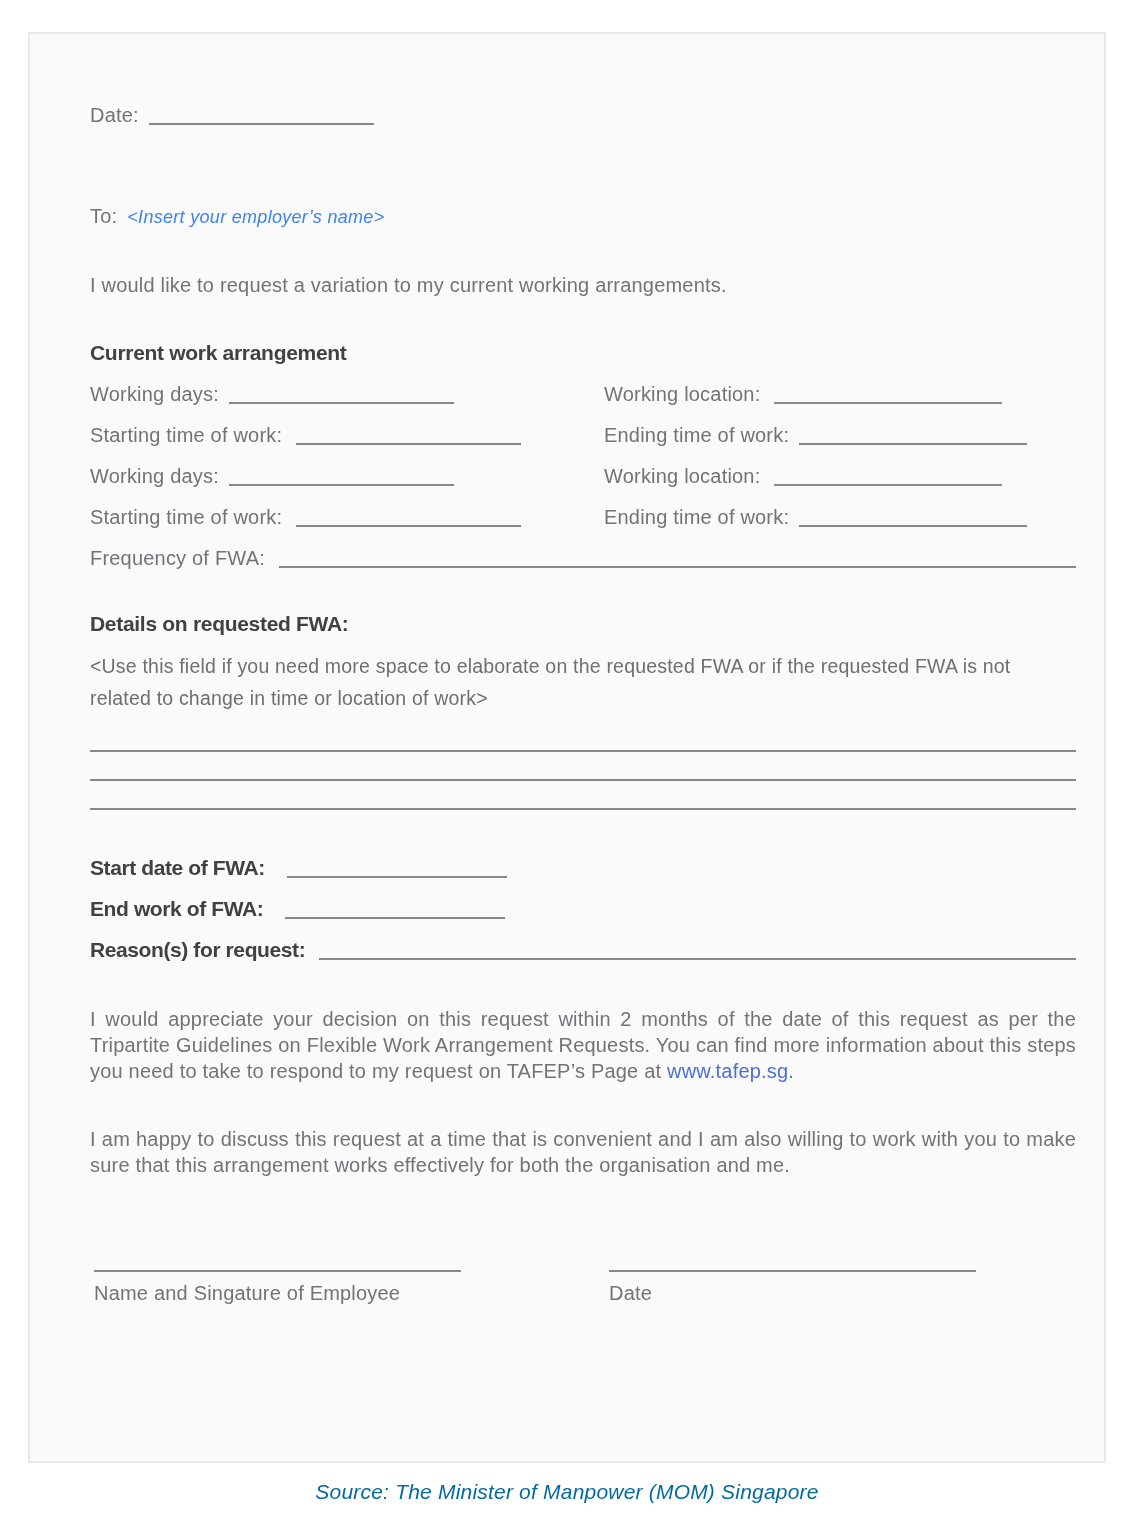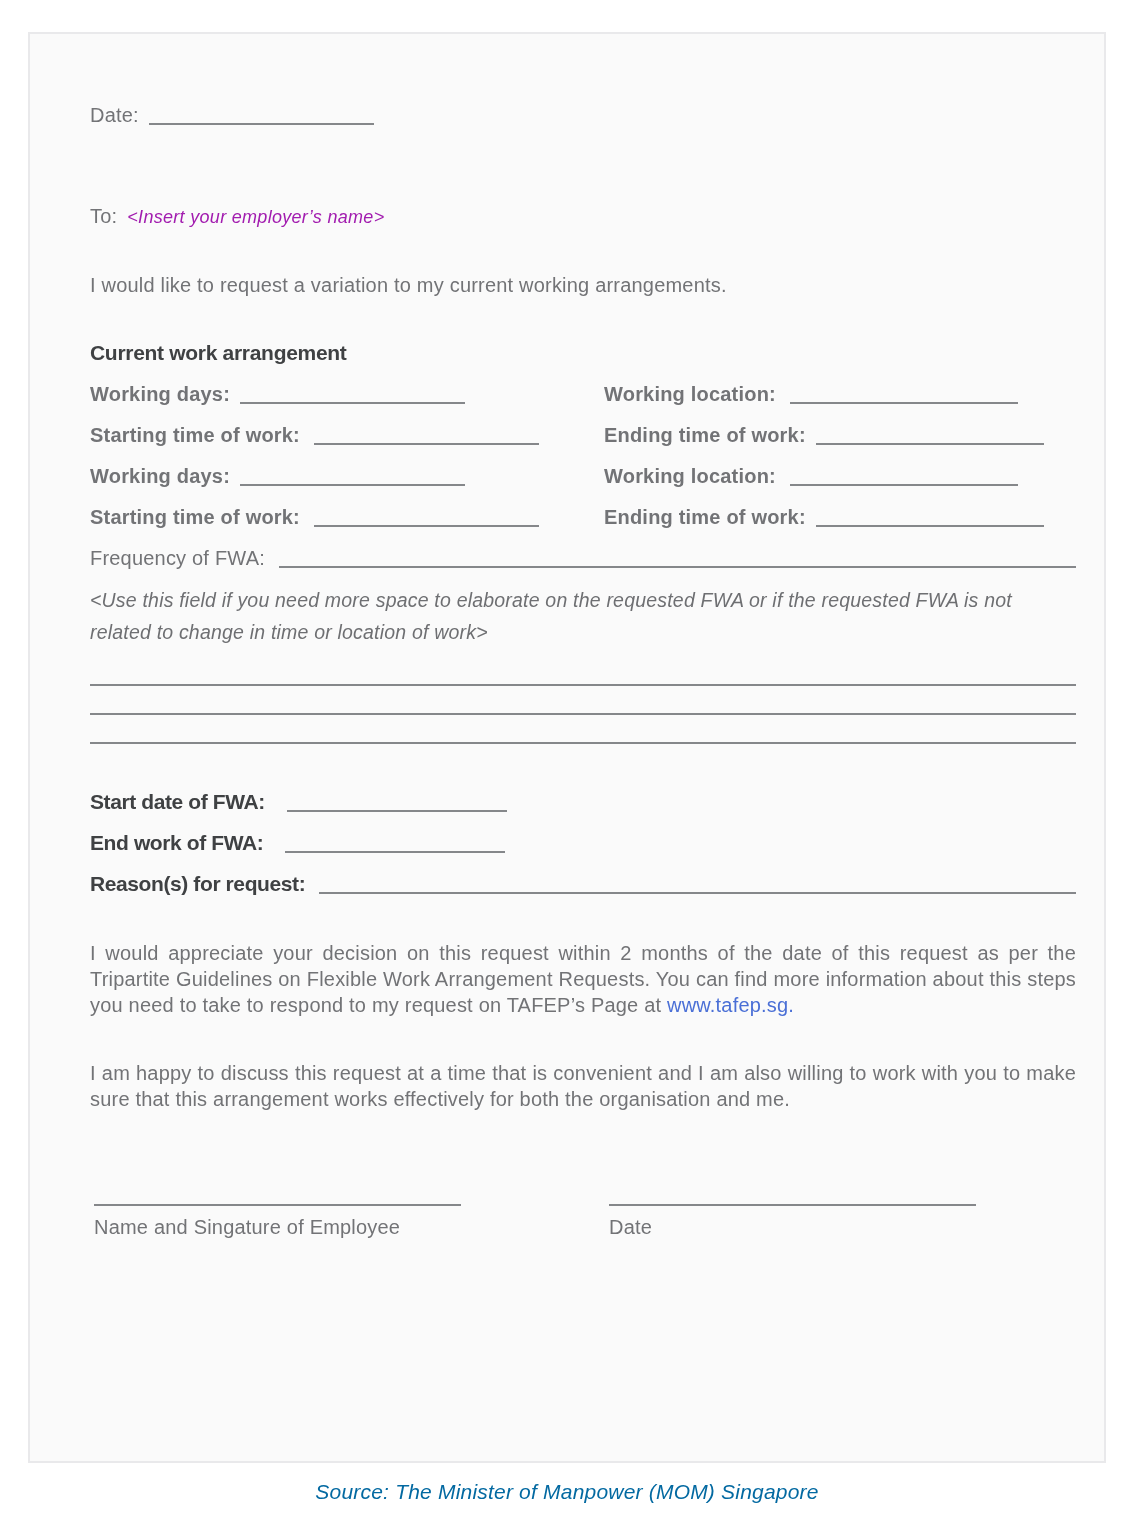--- a/index.html
+++ b/index.html
@@ -26,34 +26,34 @@
     border-bottom: 2px solid #85878a;
     height: 14px;
     margin-bottom: 2px;
   }
   .w220 { width: 220px; }
   .w225 { width: 225px; }
   .w228 { width: 228px; }
   .grow { flex: 1 1 auto; }
   .ml10 { margin-left: 10px; }
   .ml14 { margin-left: 14px; }
-  .cols { display: flex; font-weight: bold; }
+  .cols { display: flex; }
   .col-l { width: 514px; display: flex; align-items: flex-end; flex: 0 0 auto; }
   .col-r { flex: 1 1 auto; display: flex; align-items: flex-end; }
   .sec-title {
     font-size: 21px; font-weight: 700; color: #3f4143;
     letter-spacing: -0.3px;
   }
   .b-label {
     font-size: 21px; font-weight: 700; color: #3f4143;
     letter-spacing: -0.4px; flex: 0 0 auto;
   }
-  .ph-small { font-size: 18px; font-style: italic; color: #a21caf; letter-spacing: 0.3px; }
+  .ph-small { font-size: 18px; font-style: italic; color: #3b82f6; letter-spacing: 0.3px; }
   .ph-big {
-    font-size: 19.5px; font-style: italic; color: #6e6f72;
+    font-size: 19.5px; color: #6e6f72;
     line-height: 32px; letter-spacing: 0.2px;
   }
   .just { text-align: justify; line-height: 26px; }
   .wline { height: 0; border-top: 2px solid #85878a; }
   .wline + .wline { margin-top: 27px; }
   a.link { color: #4a6fd6; text-decoration: none; cursor: pointer; }
   .sig-row { display: flex; margin-top: 92px; margin-left: 4px; }
   .sig-block { width: 367px; }
   .sig-block.right { margin-left: 148px; }
   .sig-line { height: 0; border-top: 2px solid #85878a; }
@@ -141,20 +141,21 @@
       <span class="t">Ending time of work:</span>
       <span class="line w228 ml10"></span>
     </div>
   </div>
 
   <div class="frow gap-row">
     <span class="t">Frequency of FWA:</span>
     <span class="line grow ml14"></span>
   </div>
 
+  <h3 class="sec-title details-title">Details on requested FWA:</h3>
   <p class="ph-big details-ph">&lt;Use this field if you need more space to elaborate on the requested FWA or if the requested FWA is not related to change in time or location of work&gt;</p>
 
   <div class="wlines">
     <div class="wline"></div>
     <div class="wline"></div>
     <div class="wline"></div>
   </div>
 
   <div class="frow bold-rows-start">
     <span class="b-label">Start date of FWA:</span>

